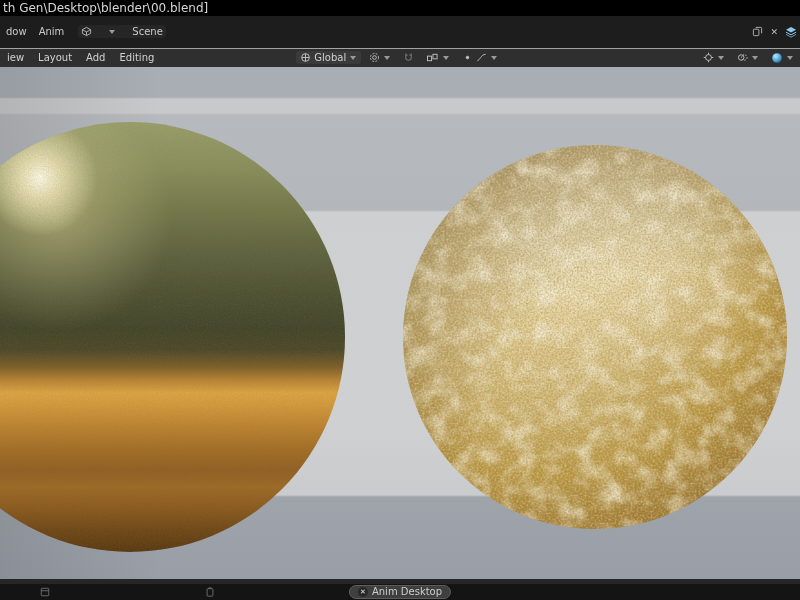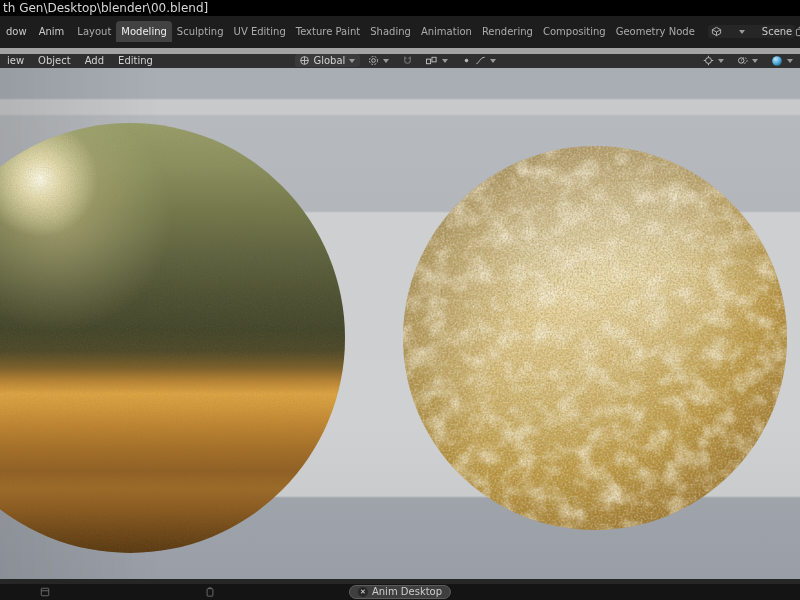--- a/index.html
+++ b/index.html
@@ -15,21 +15,21 @@
   .tabs{display:flex;align-items:center;height:100%;margin-left:2px;}
   .tab{padding:4px 5px;color:#ababab;border-radius:4px 4px 0 0;line-height:13px;}
   .tab.active{background:#424242;color:#efefef;}
   .scene-group{display:flex;align-items:center;gap:16px;margin-left:8px;padding:1px 3px;background:#262626;border-radius:3px;}
   .chev{width:0;height:0;border-left:3px solid transparent;border-right:3px solid transparent;border-top:4px solid #9a9a9a;margin:0 1px;}
   .topbar-right{margin-left:auto;display:flex;align-items:center;gap:7px;padding-right:3px;}
   .ic{display:inline-flex;align-items:center;justify-content:center;}
   .glyph{font-size:9px;color:#bdbdbd;line-height:10px;}
 
   
-  .vheader{height:20px;background:#2f2f2f;display:flex;align-items:center;font-size:10px;color:#d2d2d2;border-top:6px solid #a3a3a3;box-sizing:border-box;white-space:nowrap;}
+  .vheader{height:20px;background:#2f2f2f;display:flex;align-items:center;font-size:10px;color:#d2d2d2;border-top:1px solid #a3a3a3;box-sizing:border-box;white-space:nowrap;}
   .vh-menu{padding:2px 7px;border-radius:3px;}
   .vh-group{display:flex;align-items:center;gap:3px;padding:1px 4px;background:#3a3a3a;border-radius:3px;margin:0 2px;}
   .vh-group.plain{background:transparent;}
   .sp1{flex:1.0;} .sp2{flex:1.45;}
   .dim{opacity:.45;}
 
   
   .viewport{position:relative;height:519px;overflow:hidden;
     background:
       linear-gradient(90deg, rgba(0,0,0,0.10) 0%, rgba(0,0,0,0) 20%),
@@ -92,32 +92,20 @@
 
 <div class="window">
 
   <div class="titlebar">
     <span>th Gen\Desktop\blender\00.blend]</span>
   </div>
 
   <div class="topbar">
     <div class="menu-item">dow</div>
     <div class="menu-item">Anim</div>
-    <div class="tabs">
-      <div class="tab">Layout</div>
-      <div class="tab active">Modeling</div>
-      <div class="tab">Sculpting</div>
-      <div class="tab">UV Editing</div>
-      <div class="tab">Texture Paint</div>
-      <div class="tab">Shading</div>
-      <div class="tab">Animation</div>
-      <div class="tab">Rendering</div>
-      <div class="tab">Compositing</div>
-      <div class="tab">Geometry Node</div>
-    </div>
     <div class="scene-group">
       <span class="ic">
         <svg width="11" height="11" viewBox="0 0 12 12" fill="none" stroke="#b8b8b8" stroke-width="1">
             <path d="M6 1.5 L10.5 4 L10.5 8 L6 10.5 L1.5 8 L1.5 4 Z"></path>
             <path d="M1.5 4 L6 6.5 L10.5 4 M6 6.5 V10.5"></path>
           </svg>
       </span>
       <span class="chev"></span>
       <span>Scene</span>
     </div>
@@ -135,21 +123,21 @@
             <path d="M1 6.2 L6 8.9 L11 6.2" fill="none" stroke="#8fc7e8" stroke-width="1"></path>
             <path d="M1 8.4 L6 11.1 L11 8.4" fill="none" stroke="#6a98b5" stroke-width="1"></path>
           </svg>
       </span>
 
     </div>
   </div>
 
   <div class="vheader">
     <div class="vh-menu">iew</div>
-    <div class="vh-menu">Object</div>
+    <div class="vh-menu">Layout</div>
     <div class="vh-menu">Add</div>
     <div class="vh-menu">Editing</div>
 
     <div class="sp1"></div>
 
     <div class="vh-group">
       <span class="ic">
         <svg width="11" height="11" viewBox="0 0 12 12" fill="none" stroke="#c4c4c4" stroke-width="1">
             <circle cx="6" cy="6" r="4.2"></circle>
             <path d="M1.8 6 H10.2 M6 1.8 V10.2"></path>

